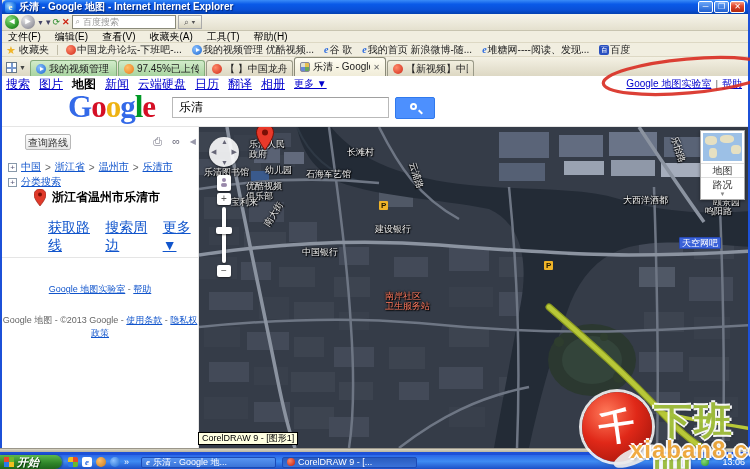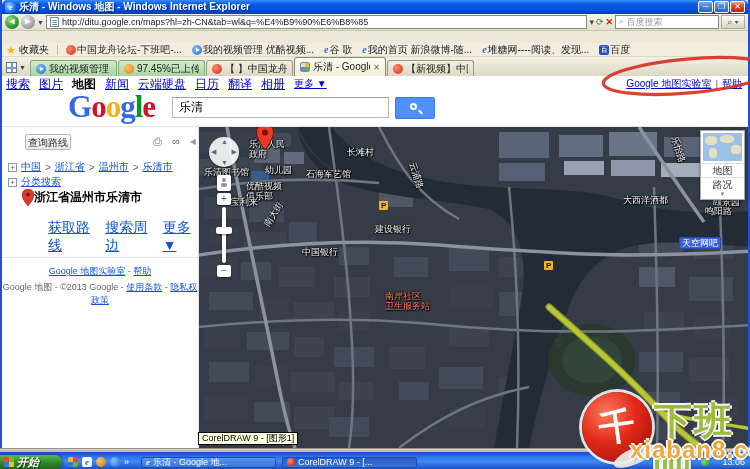--- a/index.html
+++ b/index.html
@@ -118,29 +118,29 @@
       background:linear-gradient(#fdfdfd,#e8e8e8); border:1px solid #b8b8b8; border-radius:2px;
       font-size:10px; text-align:center; line-height:15px; color:#333; }
   .ptools { position:absolute; right:18px; top:8px; display:flex; gap:10px; }
   .ptools .t { font-size:11px; color:#667; }
   .collapse { position:absolute; right:2px; top:10px; font-size:8px; color:#99a; }
   .crumbrow { position:absolute; left:6px; display:flex; gap:4px; align-items:center; font-size:10px; }
   .crumbrow a { color:#1155cc; text-decoration:underline;font-family:Liberation Serif, serif; }
   .crumbrow .gt { color:#666; }
   .plusbox { width:9px; height:9px; border:1px solid #8899aa; color:#557; font-size:8px;
       line-height:7px; text-align:center; flex:none; }
-  .result { position:absolute; left:20px; top:62px; display:flex; }
+  .result { position:absolute; left:32px; top:62px; display:flex; gap:6px; }
   .minipin { width:12px; height:17px; flex:none; }
   .rtitle { font-size:12px; font-weight:bold; color:#000; }
   .rlinks { position:absolute; left:46px; top:92px; display:flex; gap:10px; }
   .rlinks a { font-size:14px; color:#1155cc; text-decoration:underline; }
   .pdiv { position:absolute; left:0; top:130px; right:0; height:1px; background:#e5e5e5; }
   .pfoot { position:absolute; left:0; top:138px; right:0; text-align:center; font-size:9px; color:#666; }
   .pfoot a { color:#1155cc; text-decoration:underline; }
-  .pfoot div { margin-bottom:3px; }
+  .pfoot div { margin-bottom:3px;margin-top:18px; }
 
   
   .map { position:absolute; left:197px; top:51px; right:0; bottom:0; background:#353c48; overflow:hidden; }
   .map svg.base { position:absolute; left:0; top:0; }
   .mlabel { position:absolute; font-size:9px; color:#f2f2f2; line-height:1.15; white-space:pre-line;
       text-shadow:0 0 2px #000,0 0 2px #000,1px 1px 1px #000; transform-origin:left top; }
   .mlabel.red { color:#ff7a60; }
   .mlabel.badge-blue { background:#3a62d8; color:#fff; padding:0 2px; border-radius:1px; text-shadow:none;
       border:1px solid #2a4ab0; }
   .mlabel.badge-yellow { background:#f0b428; color:#201800; font-weight:bold; padding:0 2px;
@@ -217,44 +217,48 @@
       text-shadow:-2px 0 #fff,2px 0 #fff,0 -2px #fff,0 2px #fff,2px 2px 3px rgba(0,0,0,.3); }
 </style>
 </head>
 <body>
 
 <div id="screen">
   <div class="win">
 
     <div class="titlebar">
       <div class="tico">e</div>
-      <div class="ttxt">乐清 - Windows 地图 - Windows Internet Explorer</div>
+      <div class="ttxt">乐清 - Google 地图 - Internet Internet Explorer</div>
       <div class="winbtn">─</div>
       <div class="winbtn">❐</div>
       <div class="winbtn close">✕</div>
     </div>
 
     <div class="addrrow">
       <div class="navbtn back">◄</div>
       <div class="navbtn fwd">►</div>
       <span class="miniico" style="color:#446;font-size:7px;">▼</span>
-      <div class="addrfield">
-        <span class="pageico"></span>
-        <span class="url">http://ditu.google.cn/maps?hl=zh-CN&amp;tab=wl&amp;q=%E4%B9%90%E6%B8%85</span>
-      </div>
       <span class="miniico" style="color:#446;">▾</span>
       <span class="miniico" style="color:#2a8a2a;">⟳</span>
       <span class="miniico" style="color:#cc2211;font-weight:bold;">✕</span>
       <div class="searchfield">
         <span style="color:#888;font-size:8px;">⌕</span>
         <span class="ph">百度搜索</span>
       </div>
       <div class="magbtn">⌕ ▾</div>
     </div>
 
+    <div class="menubar" id="menu-items">
+        <span>文件(F)</span>
+        <span>编辑(E)</span>
+        <span>查看(V)</span>
+        <span>收藏夹(A)</span>
+        <span>工具(T)</span>
+        <span>帮助(H)</span>
+      </div>
 
     <div class="favbar">
       <div class="favbtn">
         <span class="ic ic-star">★</span>
         <span>收藏夹</span>
       </div>
       <div class="favsep"></div>
       <div id="fav-items" style="display:flex;gap:10px;align-items:center;overflow:hidden;">
           <div class="favitem">
             <span class="ic ic-dragon"></span>

